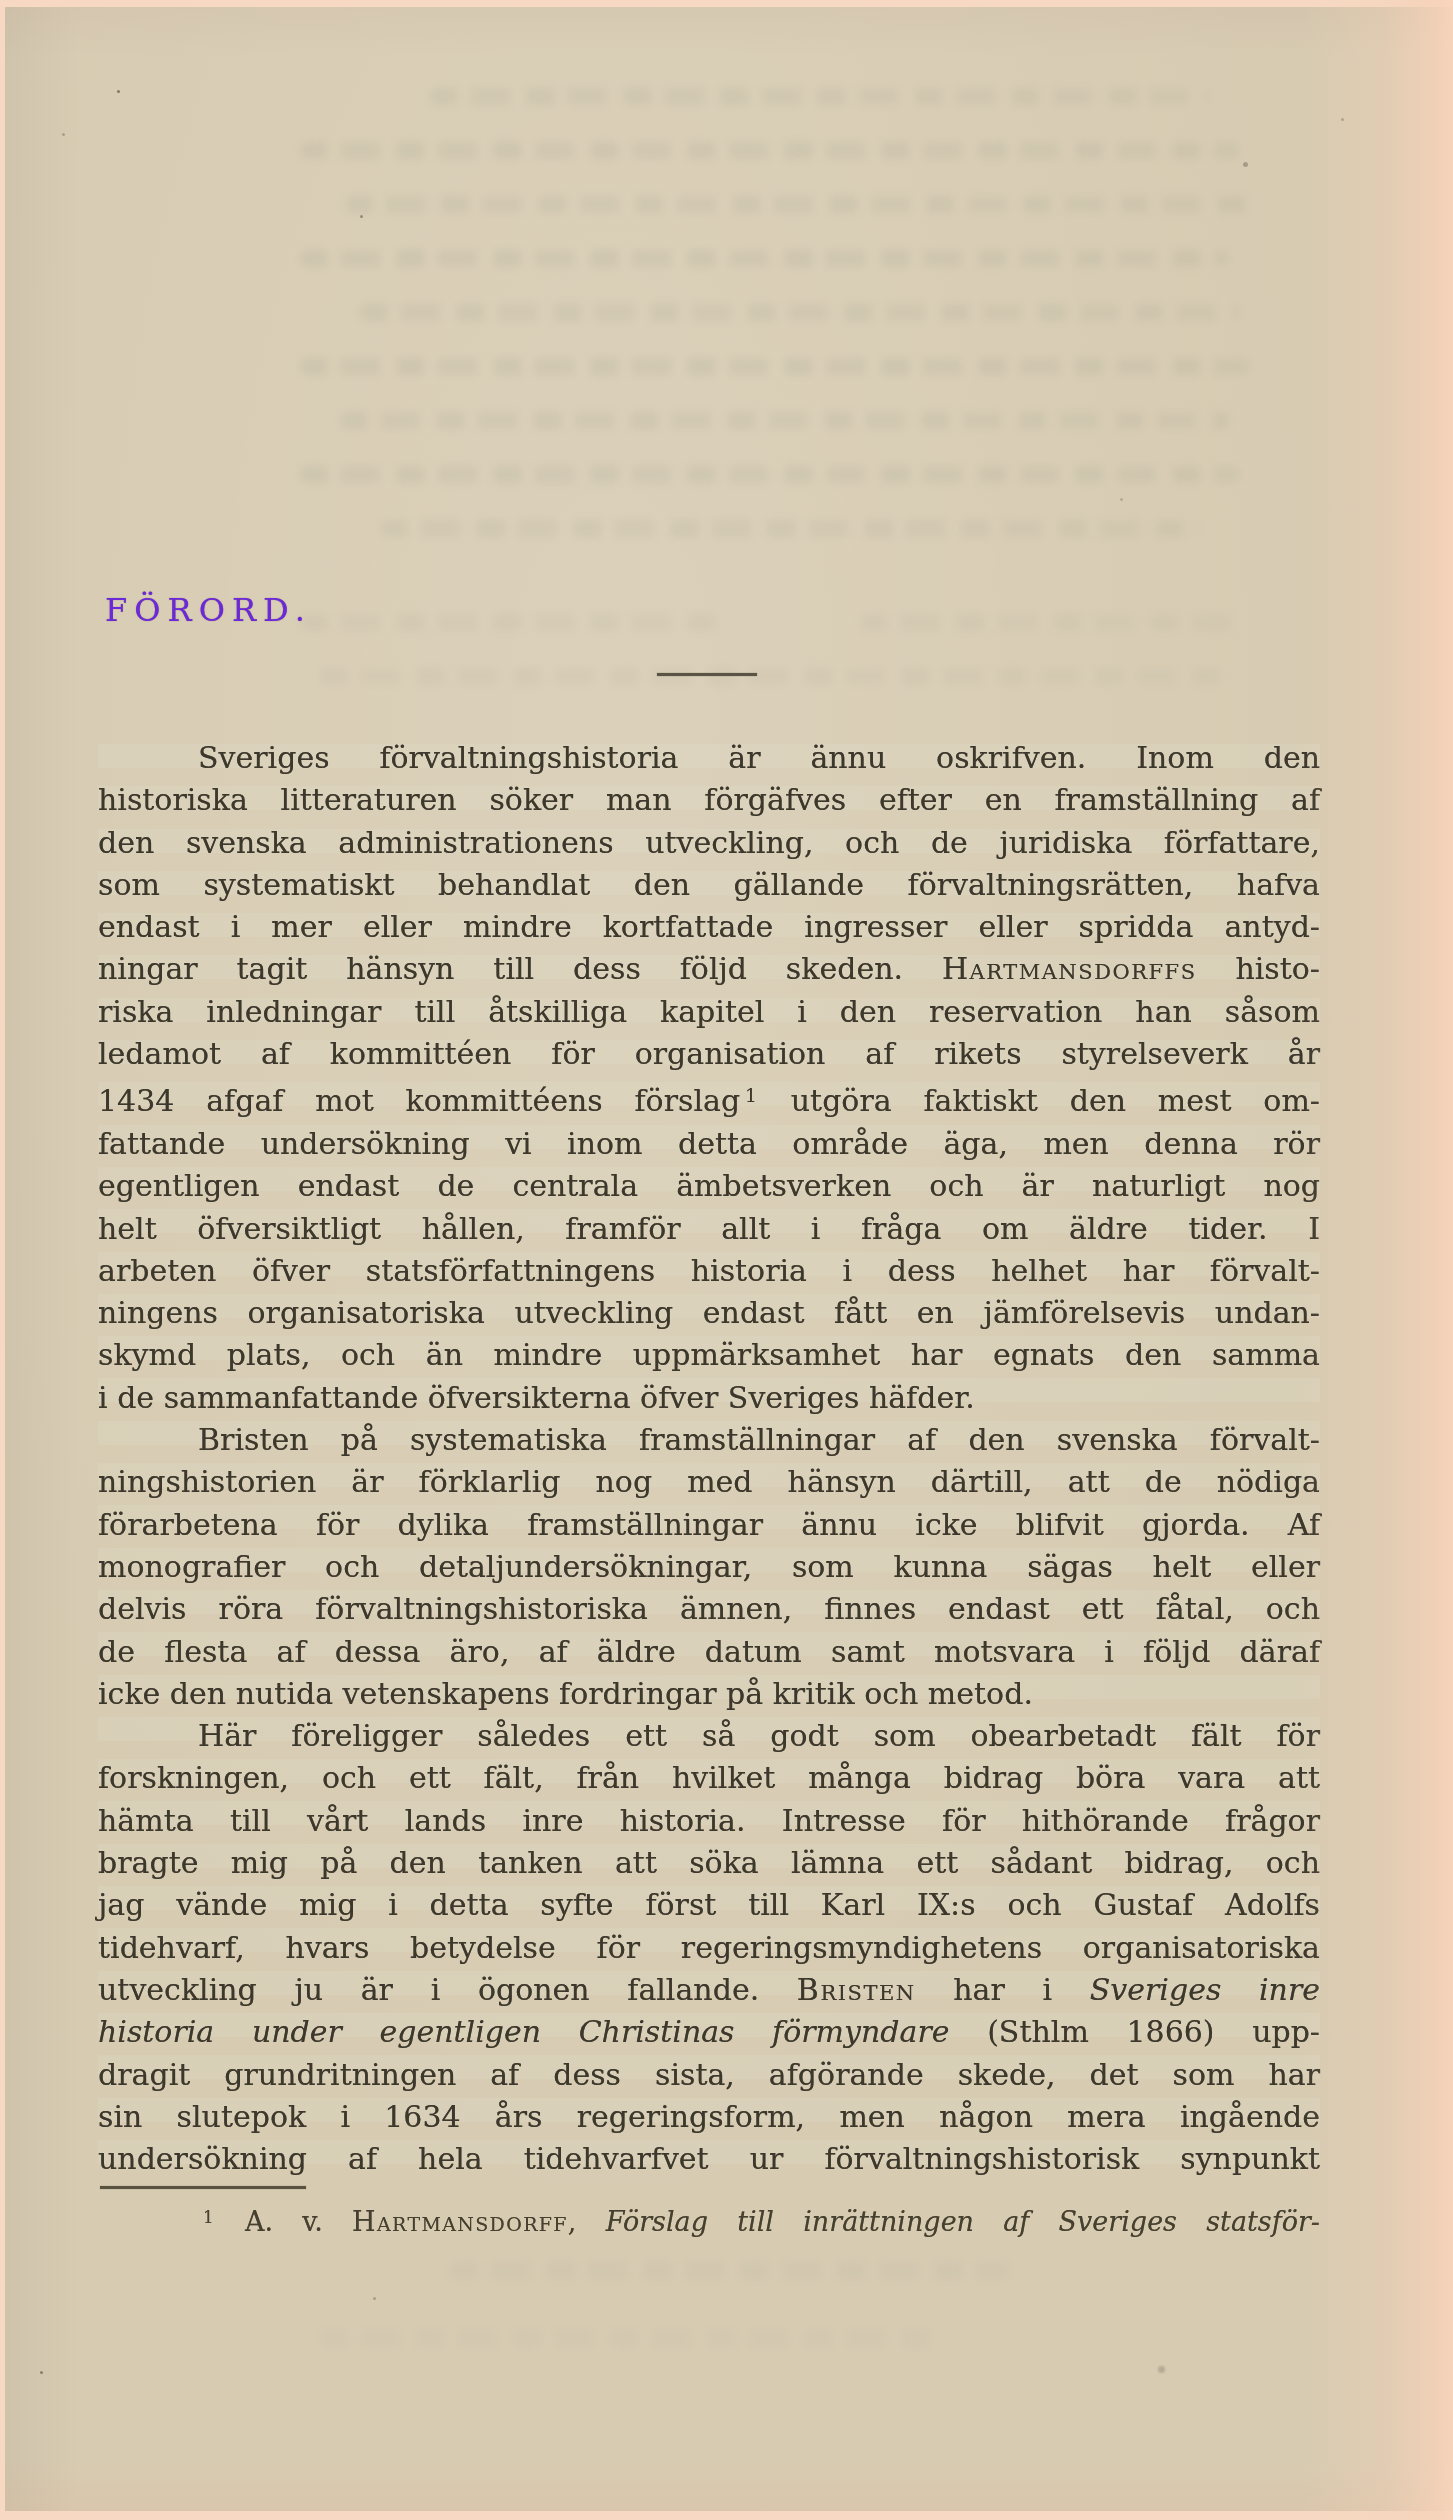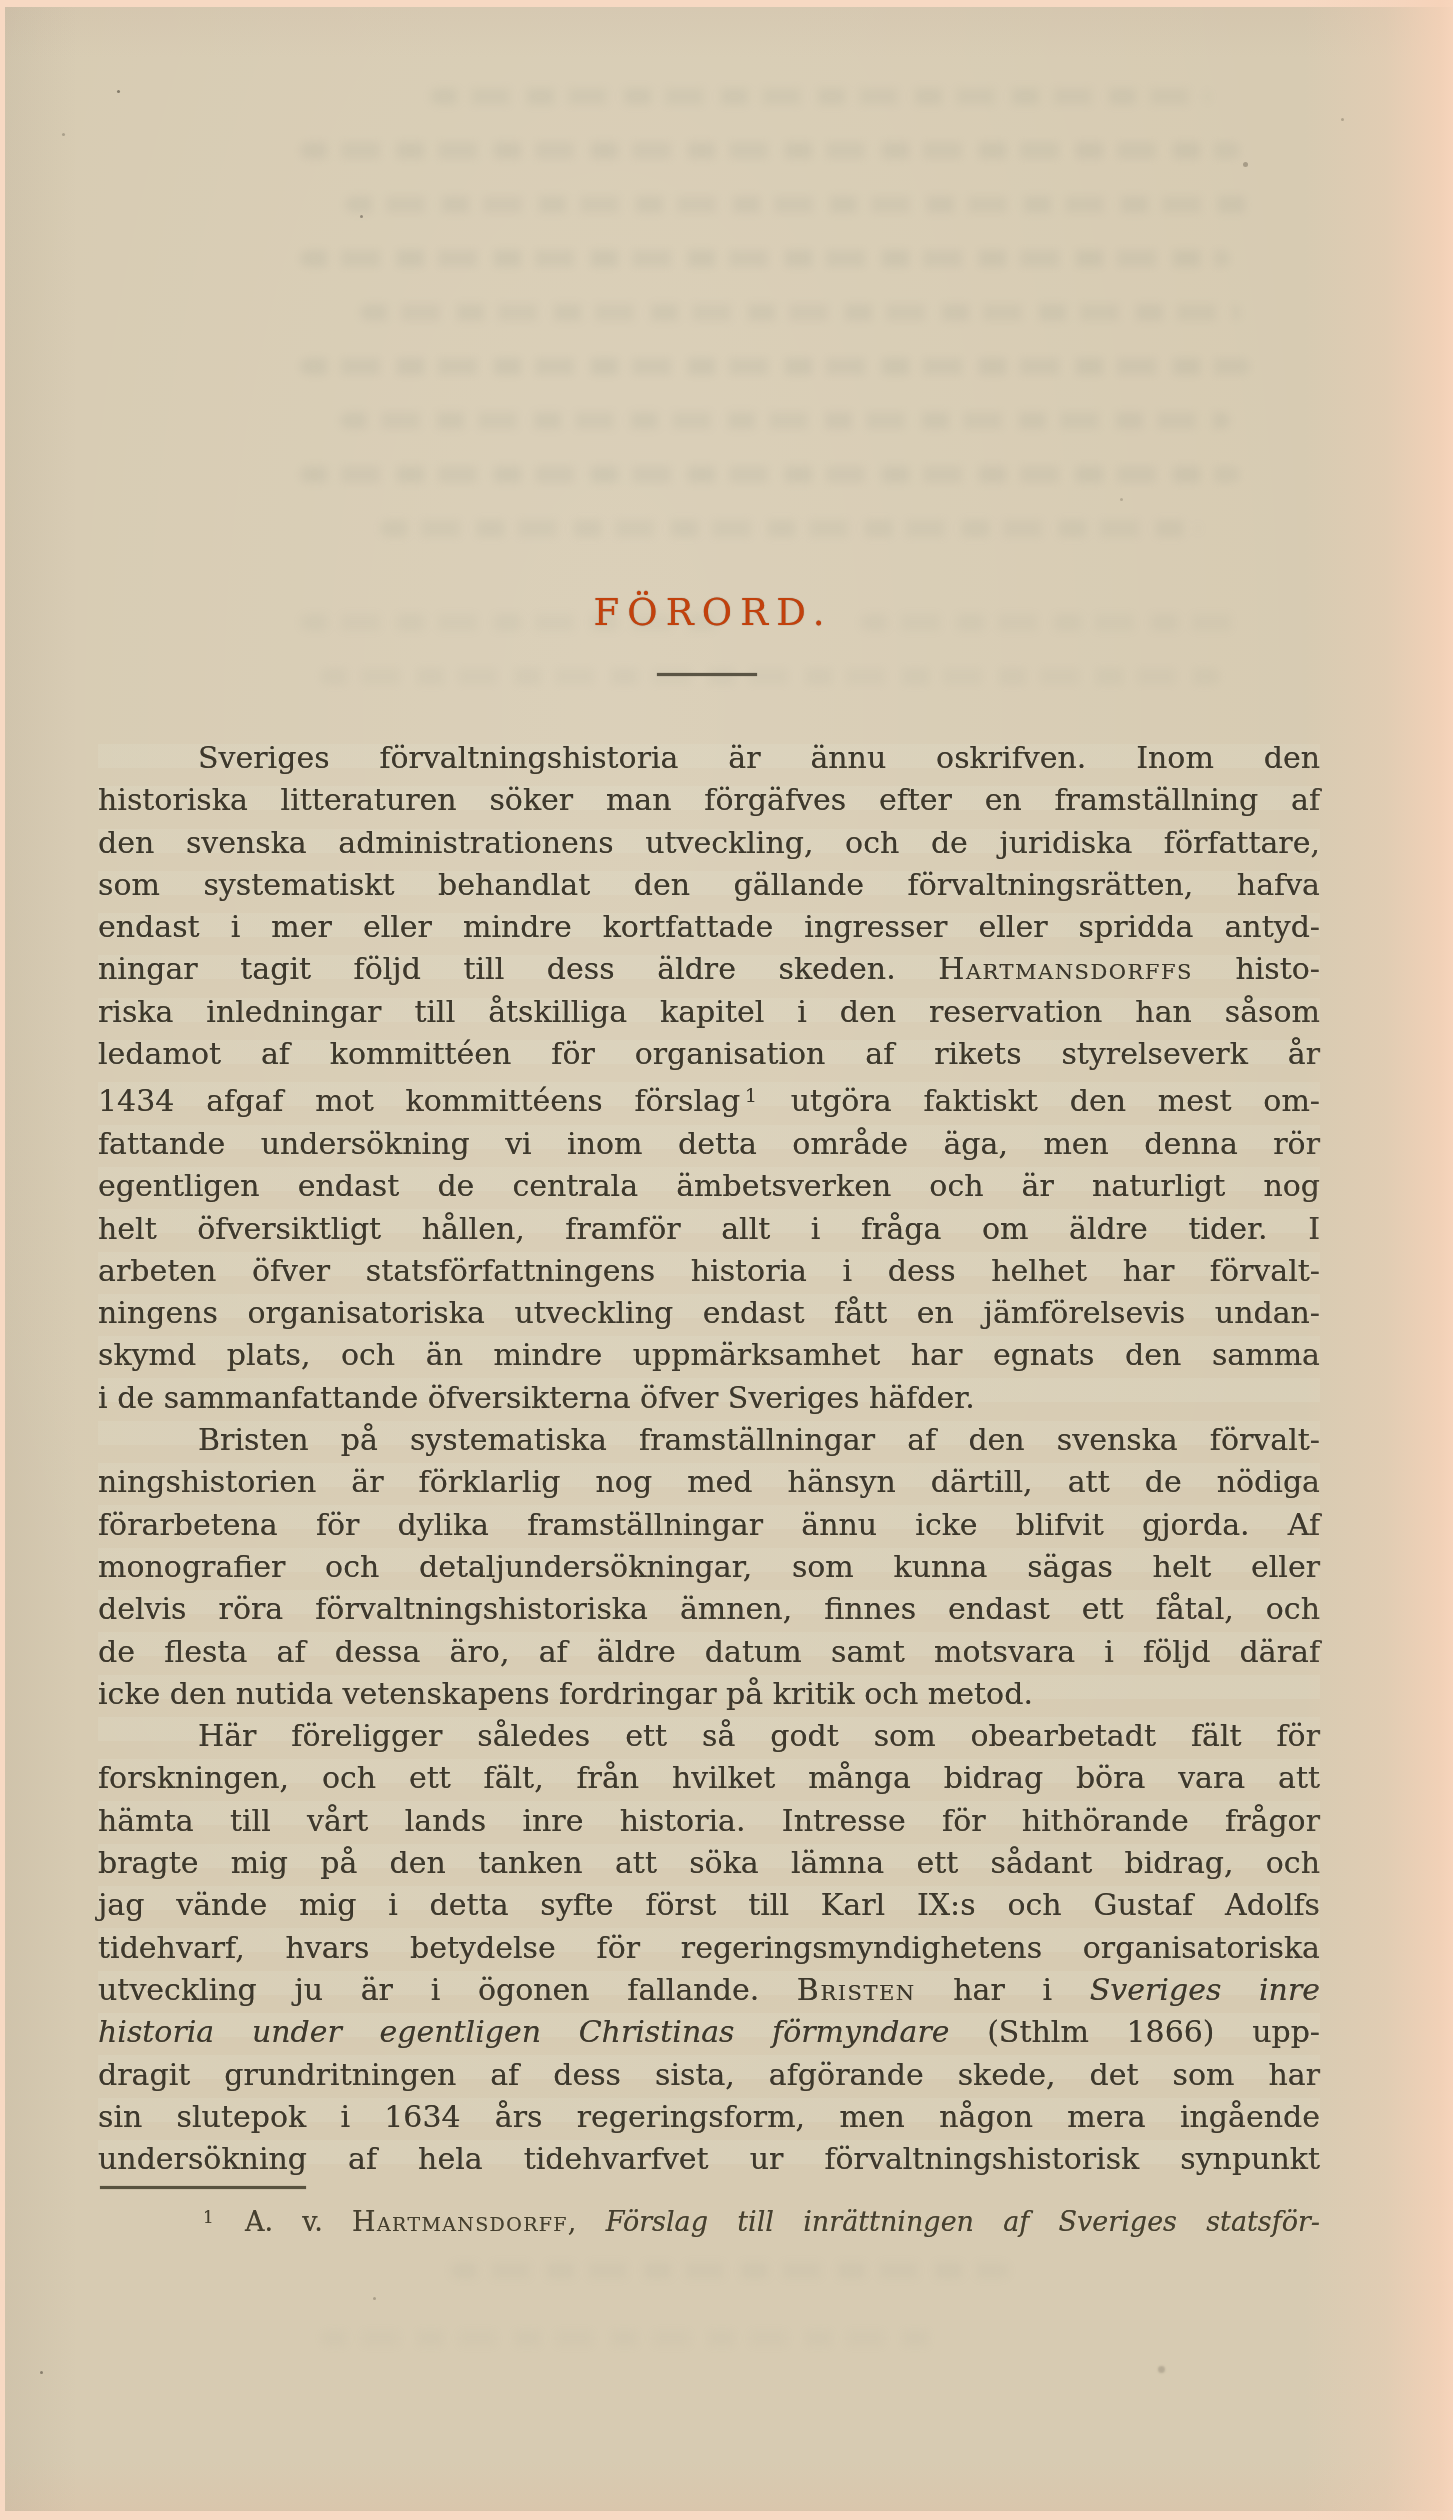--- a/index.html
+++ b/index.html
@@ -33,24 +33,23 @@
     position: absolute; height: 17px; border-radius: 9px;
     background: repeating-linear-gradient(90deg,
       rgba(146,152,136,0.34) 0px, rgba(146,152,136,0.34) 27px,
       rgba(146,152,136,0) 27px, rgba(146,152,136,0) 41px,
       rgba(146,152,136,0.28) 41px, rgba(146,152,136,0.28) 80px,
       rgba(146,152,136,0) 80px, rgba(146,152,136,0) 97px);
     filter: blur(4px);
   }
   .heading {
     position: absolute; left: 98px; width: 1222px; top: 591px;
-    text-align: center;
-    font-size: 37px; font-weight: normal; margin: 0;
+    font-size: 32px; font-weight: normal; margin: 0;
     letter-spacing: 0.22em; text-indent: 0.22em;
-    color: #c2410c;
+    color: #6d28d9;
     text-shadow: 0 0 1px rgba(52,48,42,0.55);
   }
   .head-rule {
     position: absolute; left: 657px; top: 673px; width: 100px; height: 3px;
     background: #5a5444; box-shadow: 0 0 1px rgba(70,64,50,0.9);
   }
   .body-text {
     position: absolute; left: 98px; top: 737px; width: 1222px;
     font-size: 30px; line-height: 42.3px;
     color: var(--ink, #3d382c);
@@ -120,21 +119,21 @@
 
   <h1 class="heading">FÖRORD.</h1>
   <div class="head-rule"></div>
 
   <div class="body-text">
       <div class="tl indent"><span>Sveriges förvaltningshistoria är ännu oskrifven. Inom den</span></div>
       <div class="tl"><span>historiska litteraturen söker man förgäfves efter en framställning af</span></div>
       <div class="tl"><span>den svenska administrationens utveckling, och de juridiska författare,</span></div>
       <div class="tl"><span>som systematiskt behandlat den gällande förvaltningsrätten, hafva</span></div>
       <div class="tl"><span>endast i mer eller mindre kortfattade ingresser eller spridda antyd-</span></div>
-      <div class="tl"><span>ningar tagit följd till dess äldre skeden. </span><span class="sc">Hartmansdorffs</span><span> histo-</span></div>
+      <div class="tl"><span>ningar tagit hänsyn till dess följd skeden. </span><span class="sc">Hartmansdorffs</span><span> histo-</span></div>
       <div class="tl"><span>riska inledningar till åtskilliga kapitel i den reservation han såsom</span></div>
       <div class="tl"><span>ledamot af kommittéen för organisation af rikets styrelseverk år</span></div>
       <div class="tl"><span>1434 afgaf mot kommittéens förslag</span><span class="sup">1</span><span> utgöra faktiskt den mest om-</span></div>
       <div class="tl"><span>fattande undersökning vi inom detta område äga, men denna rör</span></div>
       <div class="tl"><span>egentligen endast de centrala ämbetsverken och är naturligt nog</span></div>
       <div class="tl"><span>helt öfversiktligt hållen, framför allt i fråga om äldre tider. I</span></div>
       <div class="tl"><span>arbeten öfver statsförfattningens historia i dess helhet har förvalt-</span></div>
       <div class="tl"><span>ningens organisatoriska utveckling endast fått en jämförelsevis undan-</span></div>
       <div class="tl"><span>skymd plats, och än mindre uppmärksamhet har egnats den samma</span></div>
       <div class="tl last"><span>i de sammanfattande öfversikterna öfver Sveriges häfder.</span></div>

